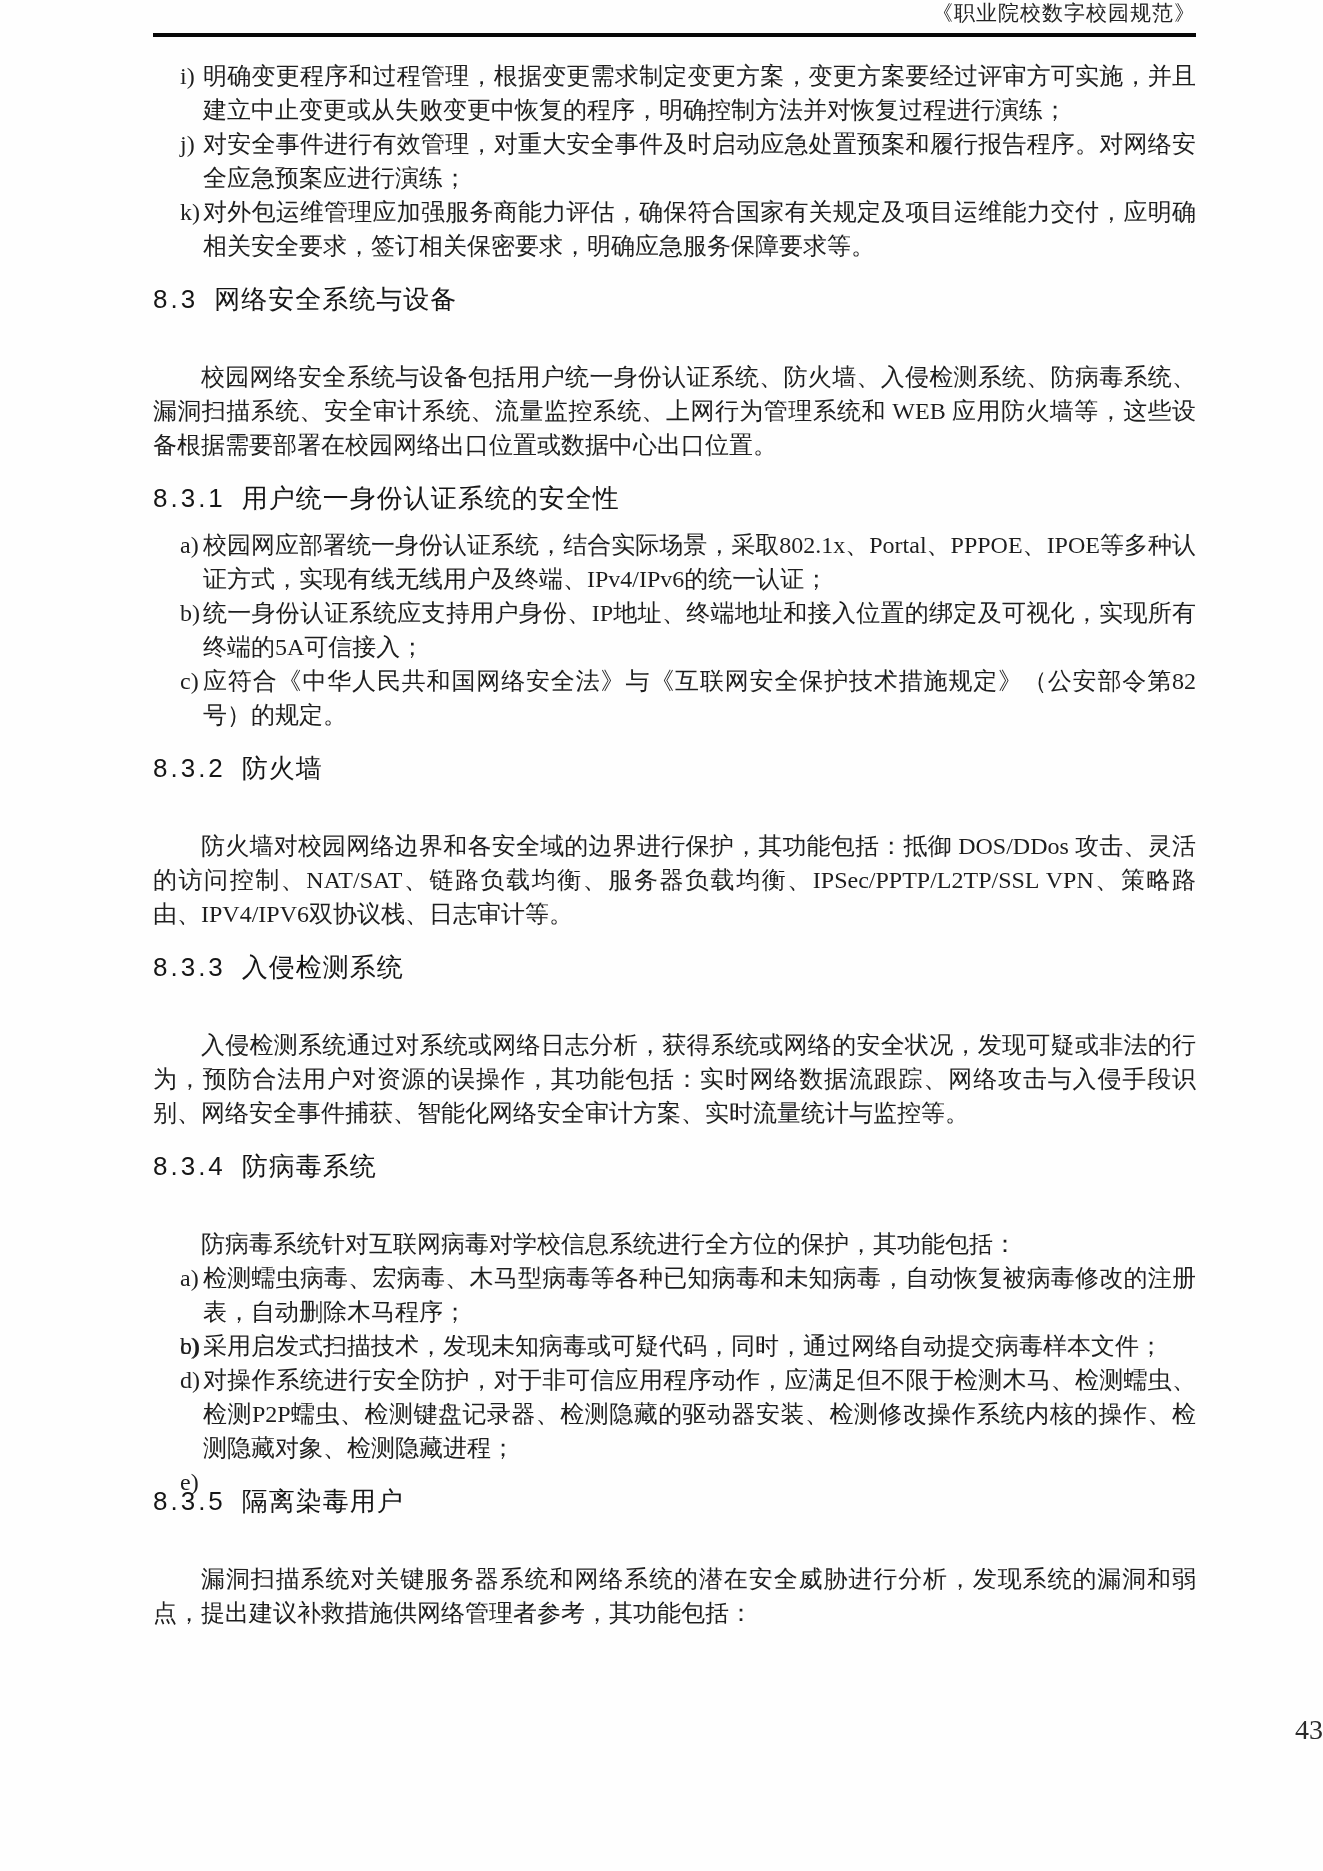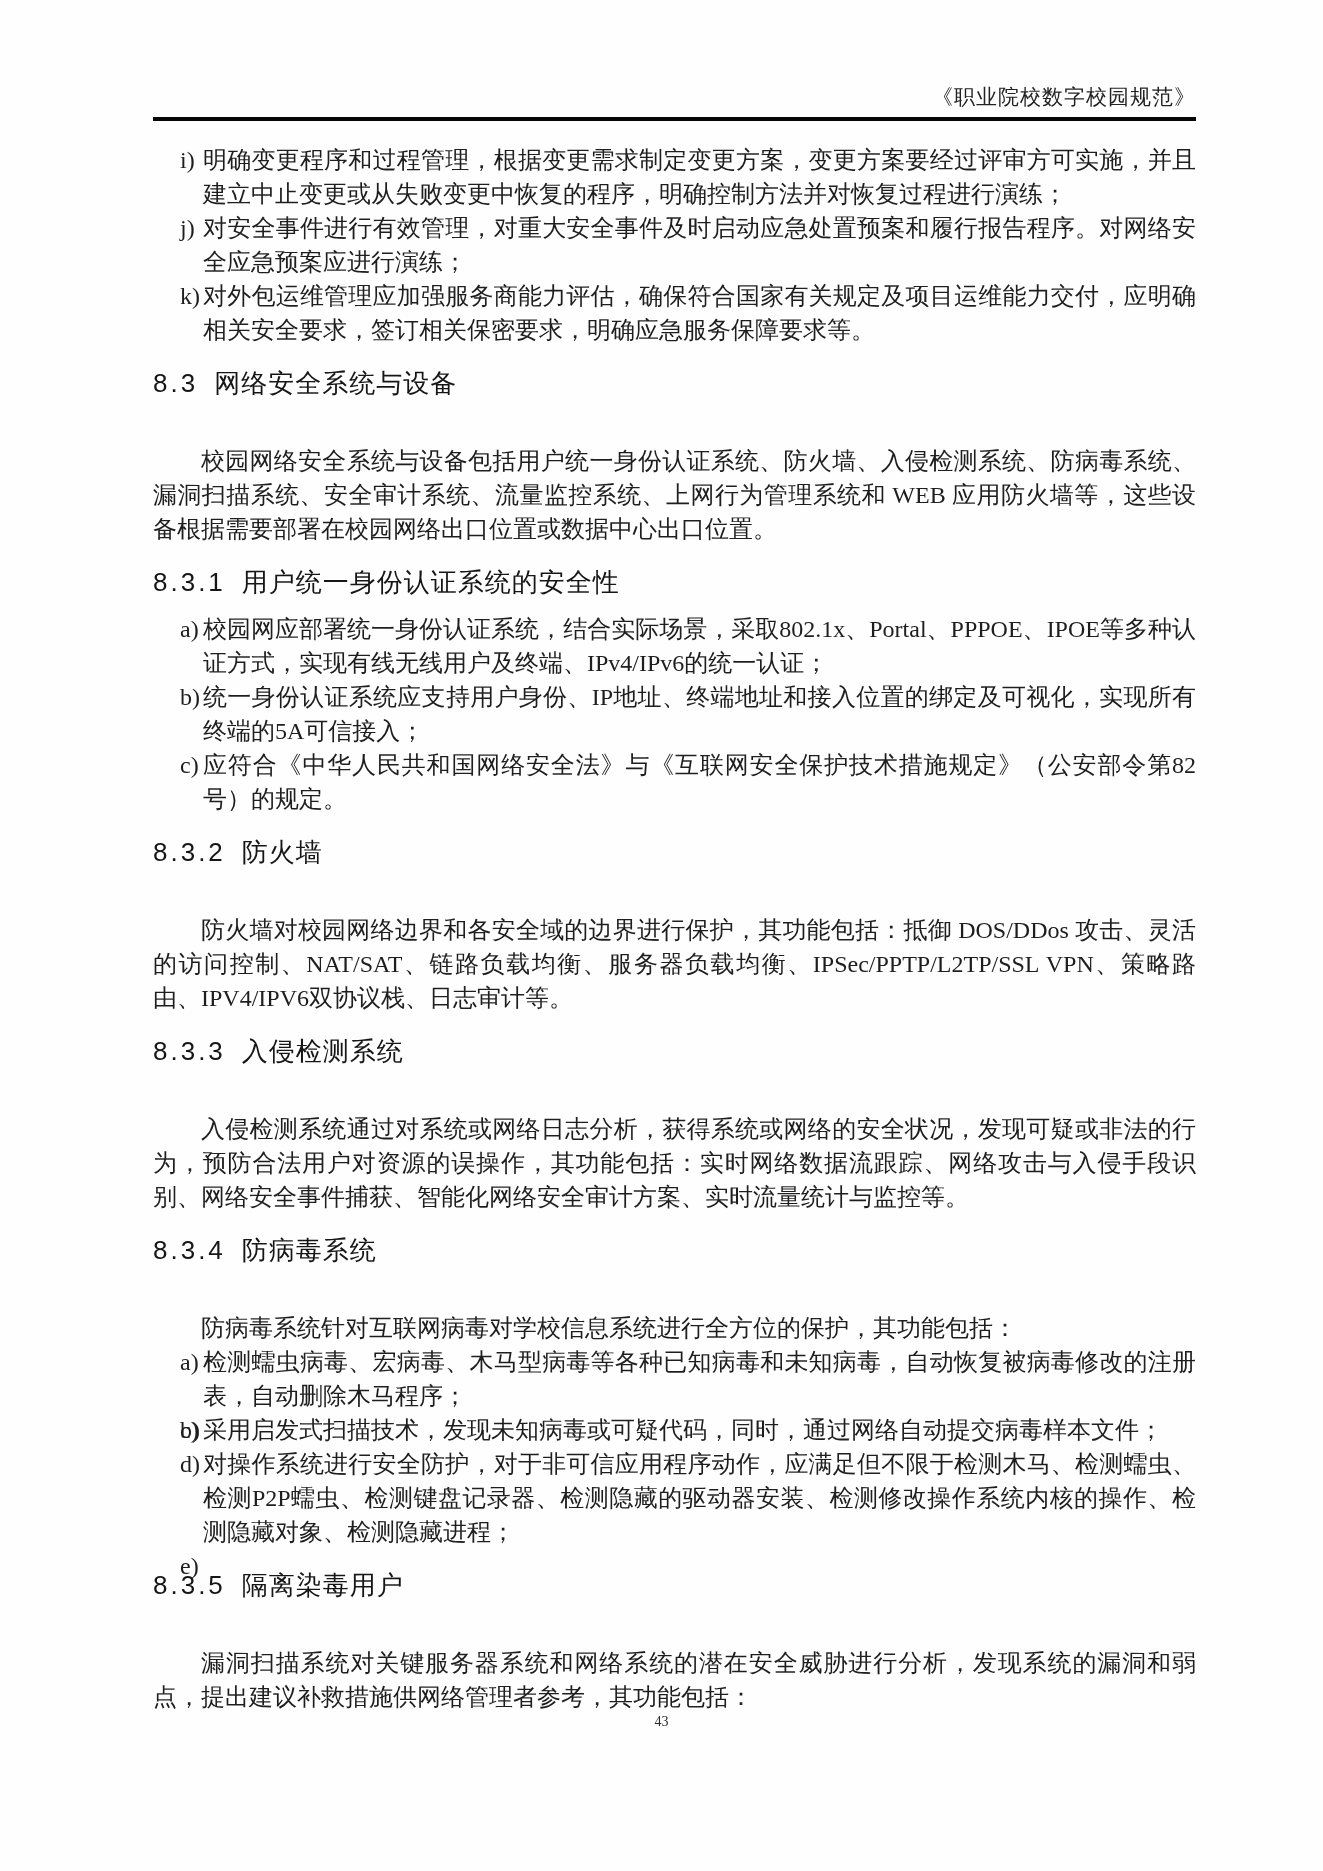--- a/index.html
+++ b/index.html
@@ -14,21 +14,21 @@
     color: #1e1e1e;
     overflow: hidden;
   }
   .content {
     position: absolute;
     left: 153px;
     top: 0;
     width: 1043px;
   }
   
-  .page-header { padding-top: 84px; }
+  .page-header { }
   .header-title {
     text-align: right;
     font-size: 21px;
     letter-spacing: 1px;
     color: #222;
     line-height: 26px;
   }
   .header-rule {
     margin-top: 7px;
     height: 0;
@@ -56,22 +56,22 @@
   .para { text-indent: 2em; margin-top: 43px; }
   .list { }
   .list-item { position: relative; padding-left: 50px; }
   .li-label { position: absolute; left: 27px; top: 0; }
   
   .page-footer {
     position: absolute;
     left: 0;
     top: 1714px;
     width: 100%;
-    text-align: center;
-    font-size: 14px;
+    text-align: right;
+    font-size: 28px;
     color: #2a2a2a;
   }
 </style>
 </head>
 <body>
 
 <div class="page">
   <div class="content">
     <header class="page-header">
       <div class="header-title">《职业院校数字校园规范》</div>

